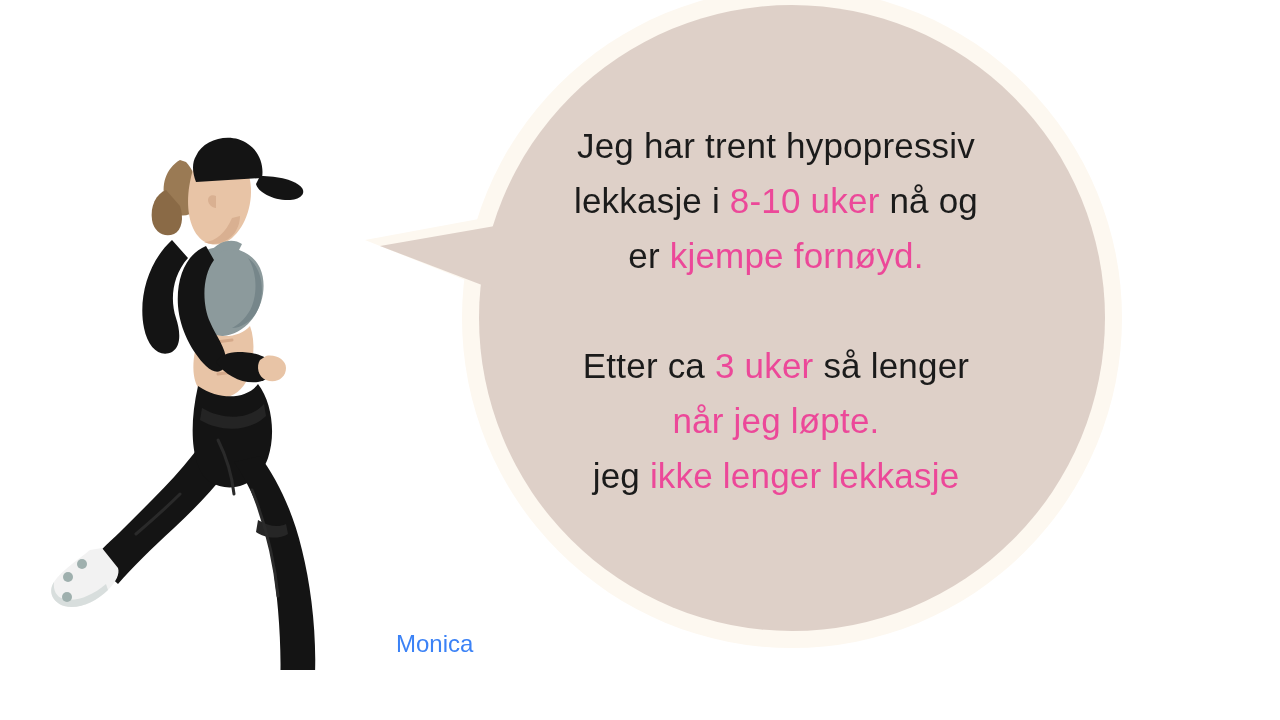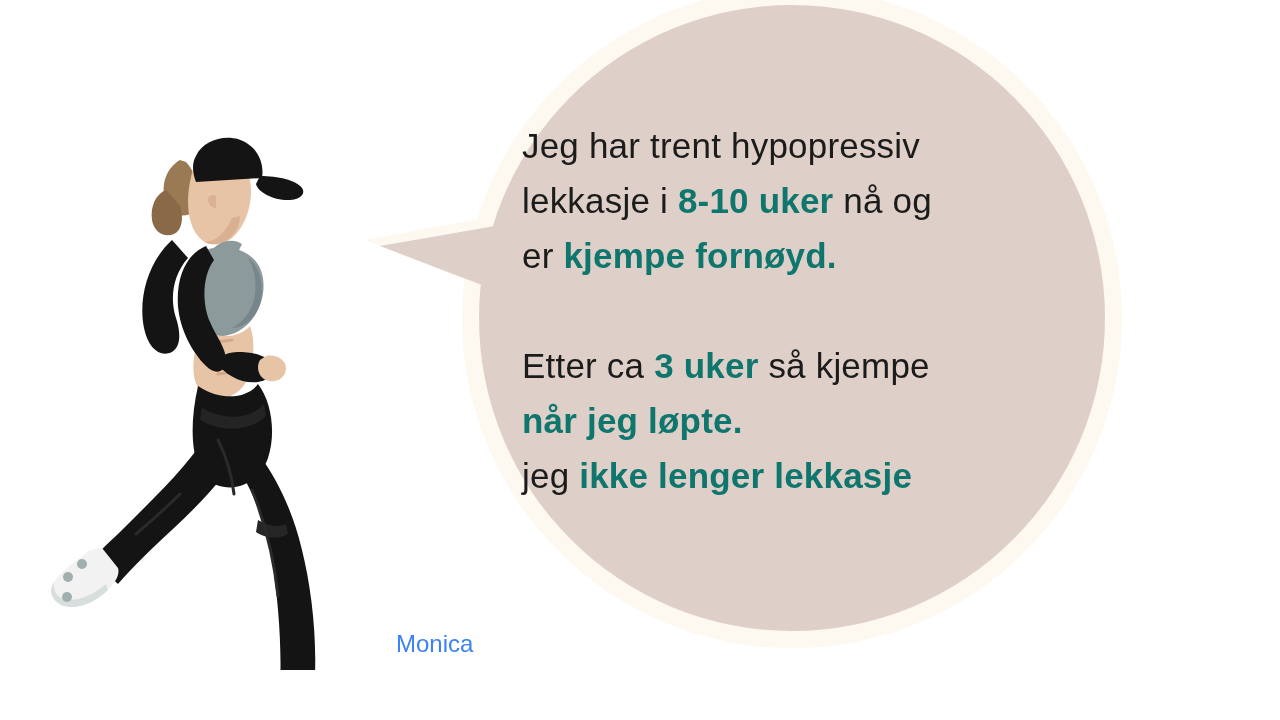--- a/index.html
+++ b/index.html
@@ -67,35 +67,35 @@
     border-top: 20px solid transparent;
     border-bottom: 44px solid transparent;
     border-right: 115px solid #ded0c8;
   }
 
   .quote-text {
     position: absolute;
     left: 60px;
     top: 130px;
     width: 508px;
-    text-align: left;
+    text-align: center;
     font-size: 35px;
     line-height: 55px;
     color: #1b1b1b;
     letter-spacing: 0.2px;
   }
   .quote-text p {
     margin: 0;
   }
   .quote-text .gap {
     height: 55px;
   }
   .hl {
-    color: #0f766e;
-    font-weight: bold;
+    color: #ec4899;
+    font-weight: normal;
   }
 
   
   .attribution {
     position: absolute;
     left: 396px;
     top: 630px;
     font-size: 24px;
     color: #3b82f6;
   }
@@ -187,21 +187,21 @@
         <span>Jeg har trent hypopressiv</span>
       </p>
       <p>
         <span>lekkasje i </span><span class="hl">8-10 uker</span><span> nå og</span>
       </p>
       <p>
         <span>er </span><span class="hl">kjempe fornøyd.</span>
       </p>
       <div class="gap"></div>
       <p>
-        <span>Etter ca </span><span class="hl">3 uker</span><span> så kjempe</span>
+        <span>Etter ca </span><span class="hl">3 uker</span><span> så lenger</span>
       </p>
       <p>
         <span class="hl">når jeg løpte.</span>
       </p>
       <p>
         <span>jeg </span><span class="hl">ikke lenger lekkasje</span>
       </p>
     </div>
   </div>
 

